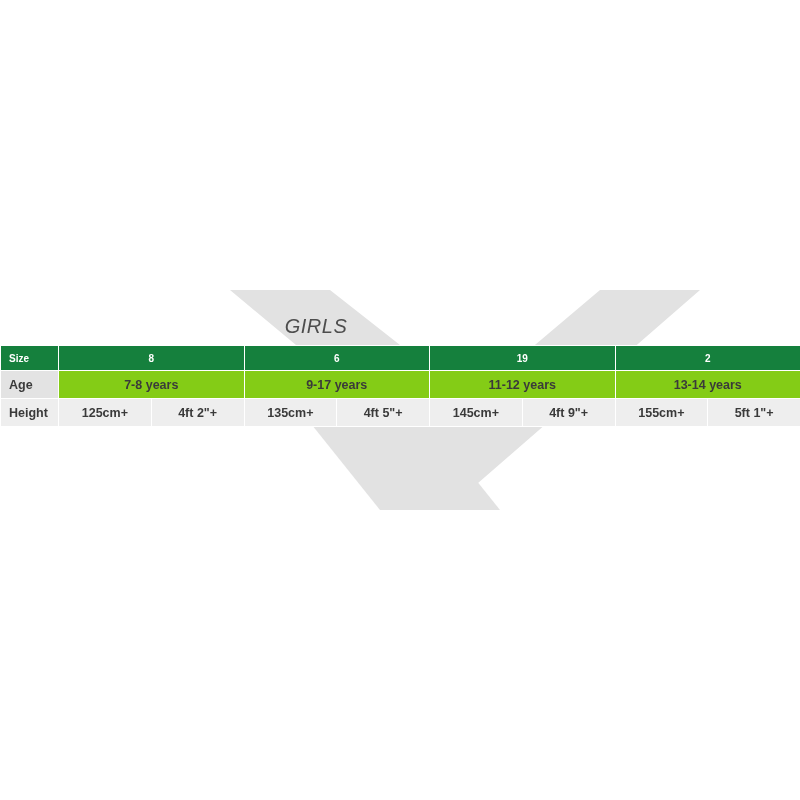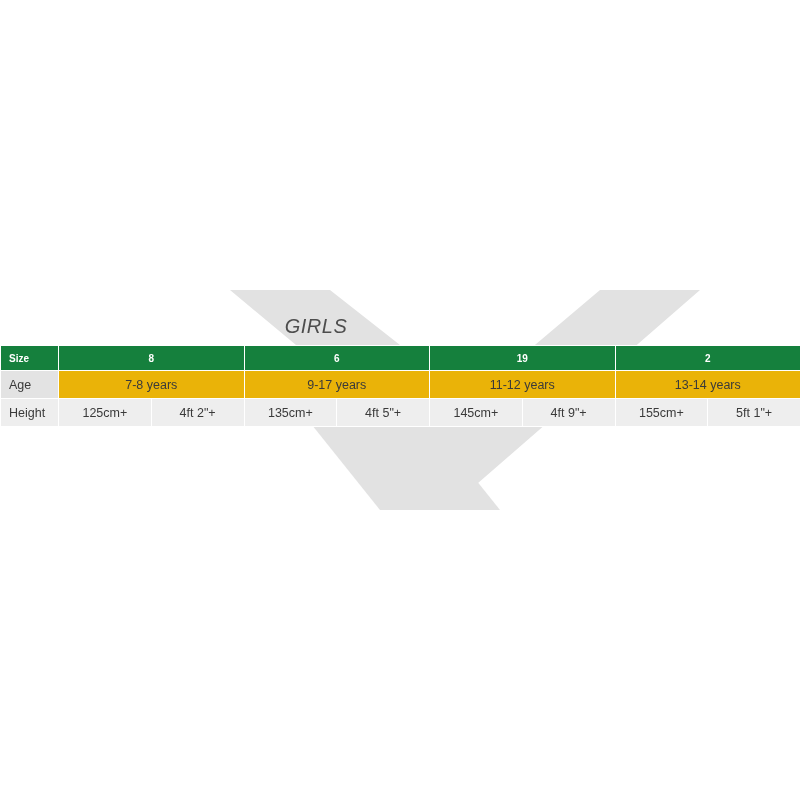--- a/index.html
+++ b/index.html
@@ -52,37 +52,37 @@
     table-layout: fixed;
     font-size: 12.5px;
     color: #3a3a3a;
   }
   table.size-table td, table.size-table th {
     border: 1px solid #ffffff;
     padding: 0;
     height: 27px;
     text-align: center;
     vertical-align: middle;
-    font-weight: normal;
+    font-weight: bold;
   }
   
   tr.head td {
     background: #15803d;
     color: #ffffff;
     font-weight: bold;
     font-size: 10px;
     height: 24px;
   }
   tr.head td.label {
     text-align: left;
     padding-left: 8px;
   }
   
   tr.body td {
-    background: #eab308;
+    background: #84cc16;
   }
   tr.body td.label {
     text-align: left;
     padding-left: 8px;
     background: #e3e3e3;
   }
   tr.body.alt td {
     background: #eeeeee;
     margin-top: 36px;
   }

